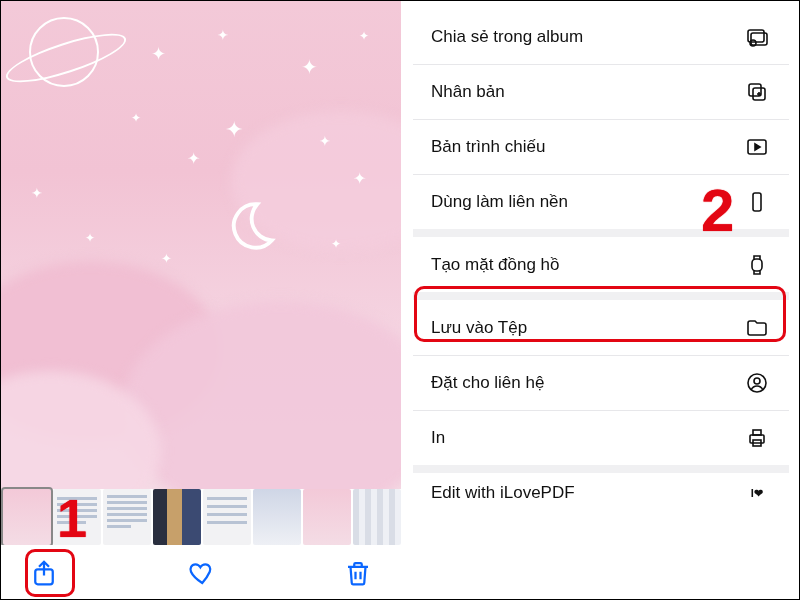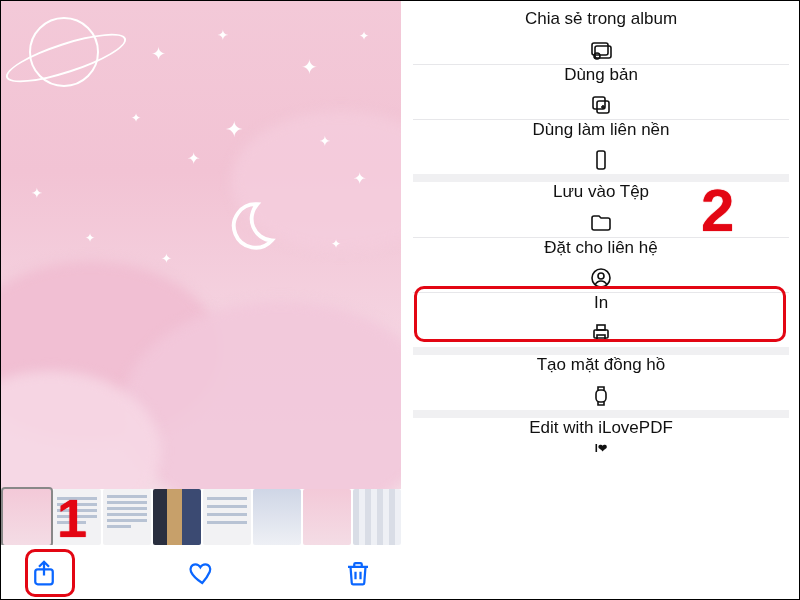--- a/index.html
+++ b/index.html
@@ -63,21 +63,21 @@
   
   .menu {
     position:absolute; left:12px; right:12px; top:8px;
     background:#fff; border-radius:14px; overflow:hidden;
   }
   .menu-group { border-top:8px solid #f0f0f2; }
   .menu-group:first-child { border-top:none; }
   .menu-item {
     height:55px; display:flex; align-items:center; justify-content:space-between;
     padding:0 18px 0 18px; font-size:17px; color:#111;
-    border-top:1px solid #e7e7ea; background:#fff;flex-direction:column;
+    border-top:1px solid #e7e7ea; background:#fff;
   }
   .menu-group .menu-item:first-child { border-top:none; }
   .menu-item .mi-icon { width:28px; height:28px; display:flex; align-items:center; justify-content:center; }
   .menu-item .mi-icon svg { width:24px; height:24px; stroke:#111; fill:none; stroke-width:1.6; }
   .menu-item.last-clip { border-bottom:none; }
 
   
   .callout-box-1 {
     position:absolute; left:24px; top:548px; width:50px; height:48px;
     border:3px solid #e30613; border-radius:10px; pointer-events:none;
@@ -185,34 +185,55 @@
           <span>Chia sẻ trong album</span>
           <span class="mi-icon">
             <svg viewBox="0 0 24 24">
                 <rect x="3" y="5" width="16" height="12" rx="2"></rect>
                 <rect x="6" y="8" width="16" height="12" rx="2"></rect>
                 <circle cx="8" cy="18" r="3"></circle>
               </svg>
           </span>
         </div>
         <div class="menu-item">
-          <span>Dùng bản</span>
+          <span>Nhân bản</span>
           <span class="mi-icon">
             <svg viewBox="0 0 24 24">
                 <rect x="4" y="4" width="12" height="12" rx="2"></rect>
                 <rect x="8" y="8" width="12" height="12" rx="2"></rect>
                 <path d="M14 12v4M12 14h4"></path>
               </svg>
           </span>
         </div>
         <div class="menu-item">
+          <span>Bản trình chiếu</span>
+          <span class="mi-icon">
+            <svg viewBox="0 0 24 24">
+                <rect x="3" y="5" width="18" height="14" rx="2"></rect>
+                <path d="M10 9v6l5-3z" fill="#111"></path>
+              </svg>
+          </span>
+        </div>
+        <div class="menu-item">
           <span>Dùng làm liên nền</span>
           <span class="mi-icon">
             <svg viewBox="0 0 24 24">
                 <rect x="8" y="3" width="8" height="18" rx="2"></rect>
+              </svg>
+          </span>
+        </div>
+      </div>
+
+      <div class="menu-group">
+        <div class="menu-item">
+          <span>Tạo mặt đồng hồ</span>
+          <span class="mi-icon">
+            <svg viewBox="0 0 24 24">
+                <rect x="7" y="6" width="10" height="12" rx="4"></rect>
+                <path d="M9 6V3h6v3M9 18v3h6v-3"></path>
               </svg>
           </span>
         </div>
       </div>
 
       <div class="menu-group">
         <div class="menu-item">
           <span>Lưu vào Tệp</span>
           <span class="mi-icon">
             <svg viewBox="0 0 24 24">
@@ -230,32 +251,20 @@
               </svg>
           </span>
         </div>
         <div class="menu-item">
           <span>In</span>
           <span class="mi-icon">
             <svg viewBox="0 0 24 24">
                 <rect x="5" y="9" width="14" height="8" rx="1"></rect>
                 <rect x="8" y="4" width="8" height="5"></rect>
                 <rect x="8" y="14" width="8" height="6"></rect>
-              </svg>
-          </span>
-        </div>
-      </div>
-
-      <div class="menu-group">
-        <div class="menu-item">
-          <span>Tạo mặt đồng hồ</span>
-          <span class="mi-icon">
-            <svg viewBox="0 0 24 24">
-                <rect x="7" y="6" width="10" height="12" rx="4"></rect>
-                <path d="M9 6V3h6v3M9 18v3h6v-3"></path>
               </svg>
           </span>
         </div>
       </div>
 
       <div class="menu-group">
         <div class="menu-item last-clip" style="height:40px;">
           <span>Edit with iLovePDF</span>
           <span class="mi-icon" style="font:900 11px Arial;color:#111;line-height:1;text-align:center;">I❤<br></span>
         </div>

